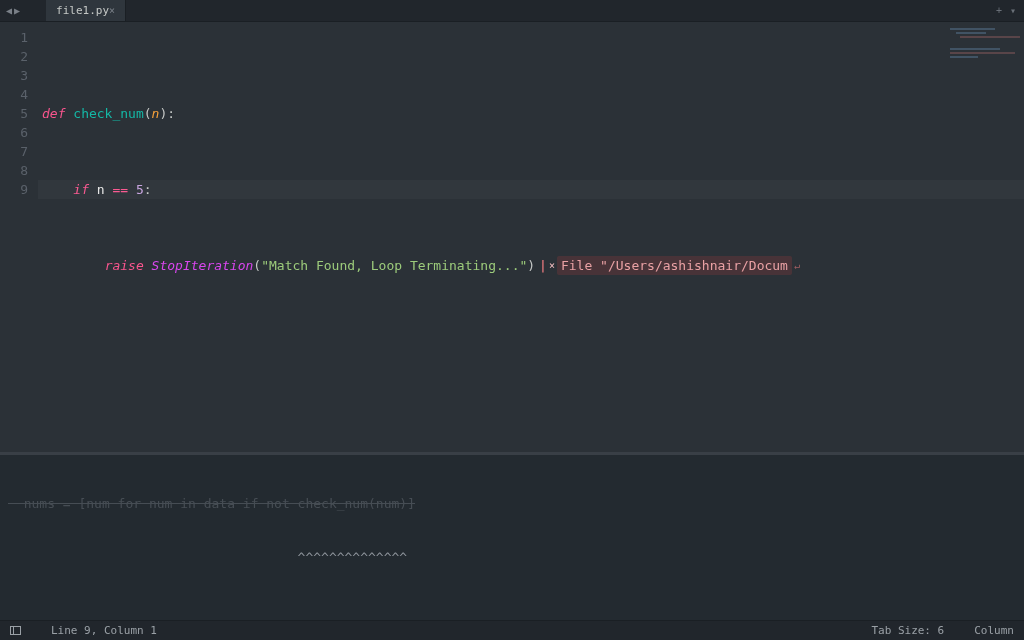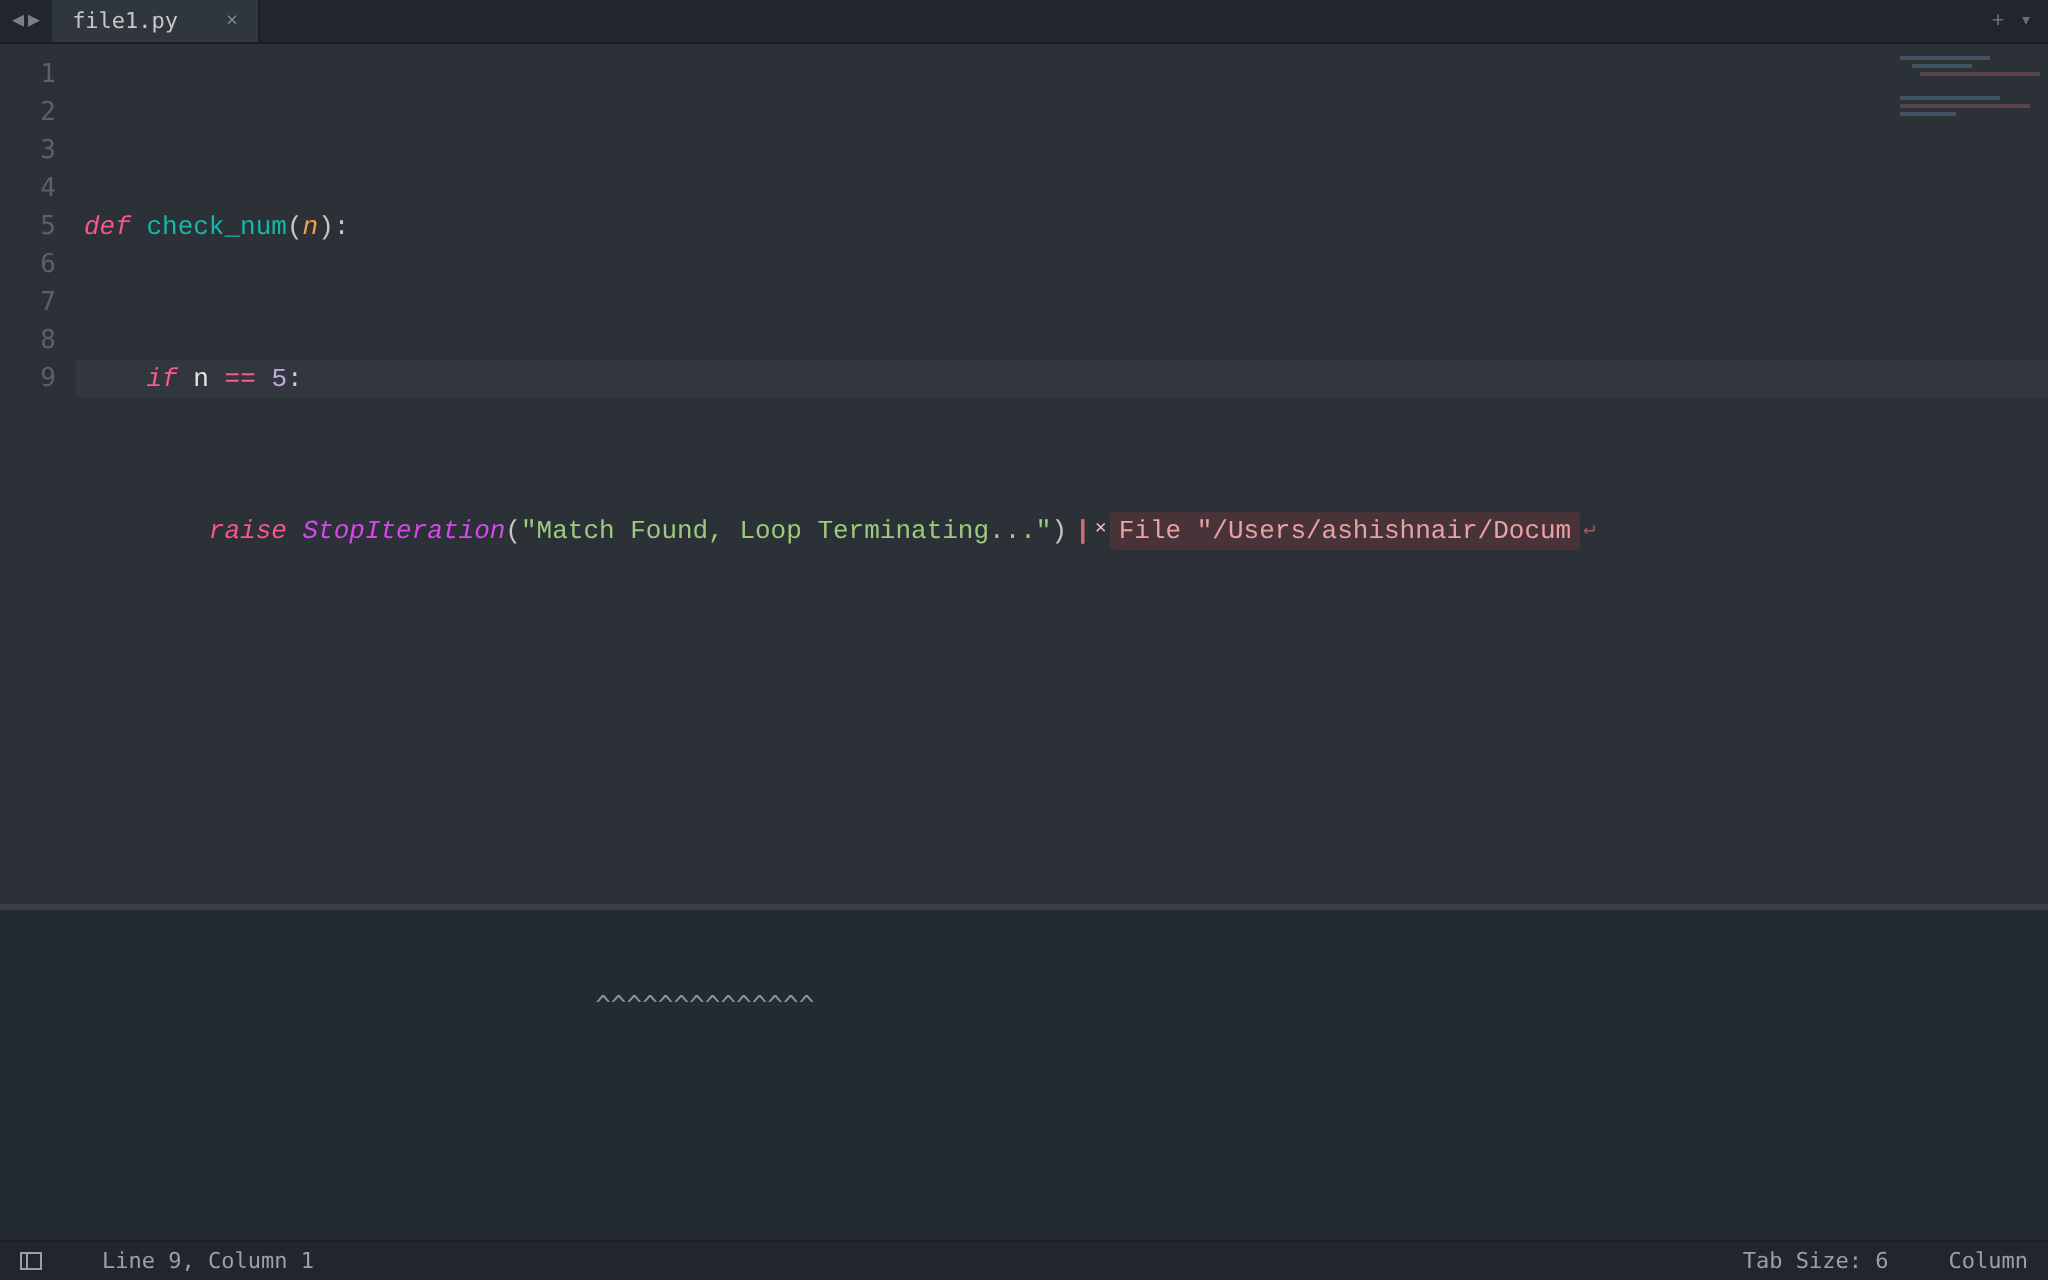--- a/index.html
+++ b/index.html
@@ -12,41 +12,41 @@
 
   
   .tab-bar {
     display: flex; align-items: center; height: 22px;
     background: #21262c; border-bottom: 1px solid #1a1f24;
     font-size: 11px; color: #9aa0a6;
   }
   .tab-arrows { display: flex; gap: 2px; padding: 0 6px; }
   .tab-arrows span { cursor: pointer; font-size: 10px; color: #7a8088; }
   .tab {
-    display: flex; align-items: center; gap: 24px;
+    display: flex; align-items: center; gap: 0;
     background: #2f363d; padding: 3px 10px; height: 100%;
-    border-right: 1px solid #1a1f24; color: #c5c8c6;
+    border-right: 1px solid #1a1f24; color: #c5c8c6; margin-left: 20px;
   }
   .tab .close { color: #7a8088; font-size: 10px; }
   .tab-bar .spacer { flex: 1; }
   .tab-bar-right { display: flex; gap: 8px; padding-right: 8px; color: #6a7078; font-size: 10px; }
 
   
   .editor { flex: 1; display: flex; background: #2b3137; position: relative; overflow: hidden; }
   .gutter {
     width: 38px; padding-top: 6px; text-align: right;
     color: #5a616a; background: #2b3137; user-select: none;
     font-size: 13px; line-height: 19px;
   }
   .gutter div { padding-right: 10px; }
   .code {
     flex: 1; padding: 6px 8px 6px 4px; font-size: 13px; line-height: 19px;
     white-space: pre; position: relative;
   }
-  .code-line { height: 19px; display: flex; align-items: flex-end; font-family: Liberation Mono, monospace; }
+  .code-line { height: 19px; display: flex; align-items: flex-end; }
   .current-bg {
     position: absolute; left: 0; right: 0; height: 19px;
     background: rgba(255,255,255,0.03);
   }
   .minimap {
     position: absolute; top: 6px; right: 4px; width: 70px; height: 50px;
     opacity: 0.35;
   }
   .minimap .ml { height: 2px; margin-bottom: 2px; background: #6b93b8; }
 
@@ -160,20 +160,21 @@
       <div class="ml" style="width:0;"></div>
       <div class="ml" style="width:50px;"></div>
       <div class="ml" style="width:65px;background:#b06b6b;"></div>
       <div class="ml" style="width:28px;"></div>
     </div>
   </div>
 
   <div class="pane-divider"></div>
 
   <div class="output">
+    <span class="out-line" style="color:#6a7179;text-decoration:line-through;opacity:.5">  nums = [num for num in data if not check_num(num)]</span>
     <span class="out-car">                                     ^^^^^^^^^^^^^^</span>
     
     
     
     
     
     
   </div>
 
   <div class="status">

